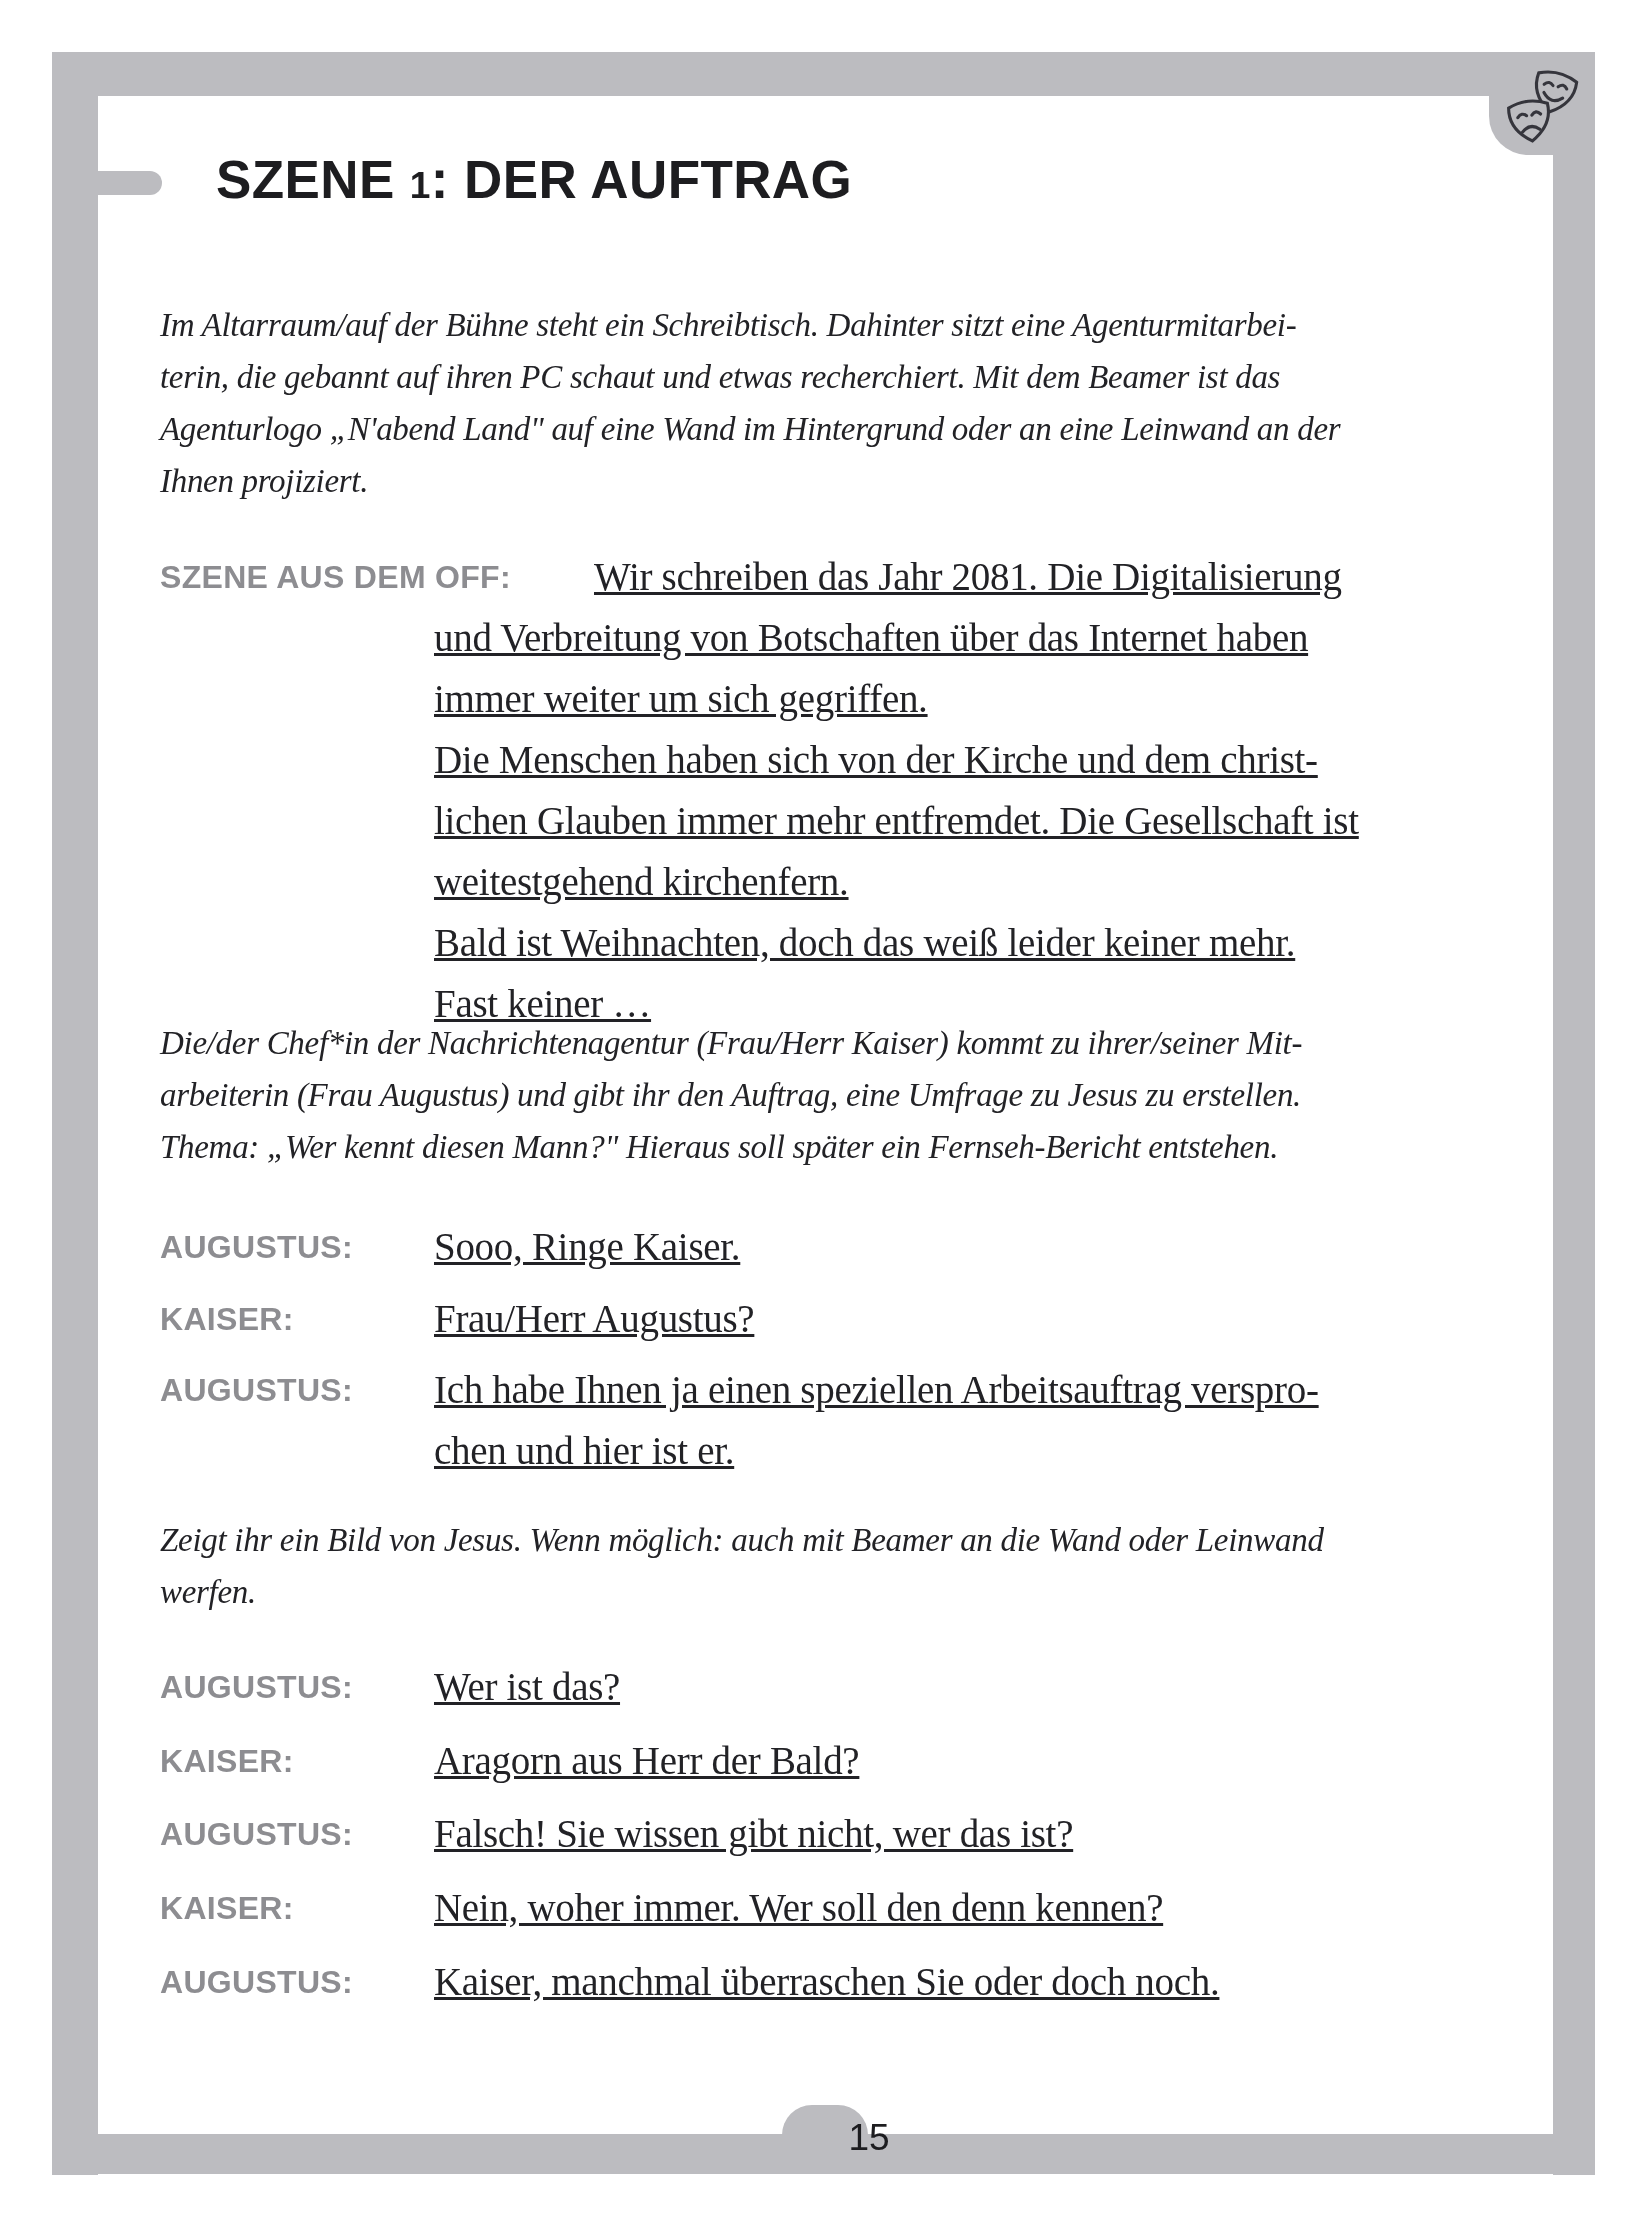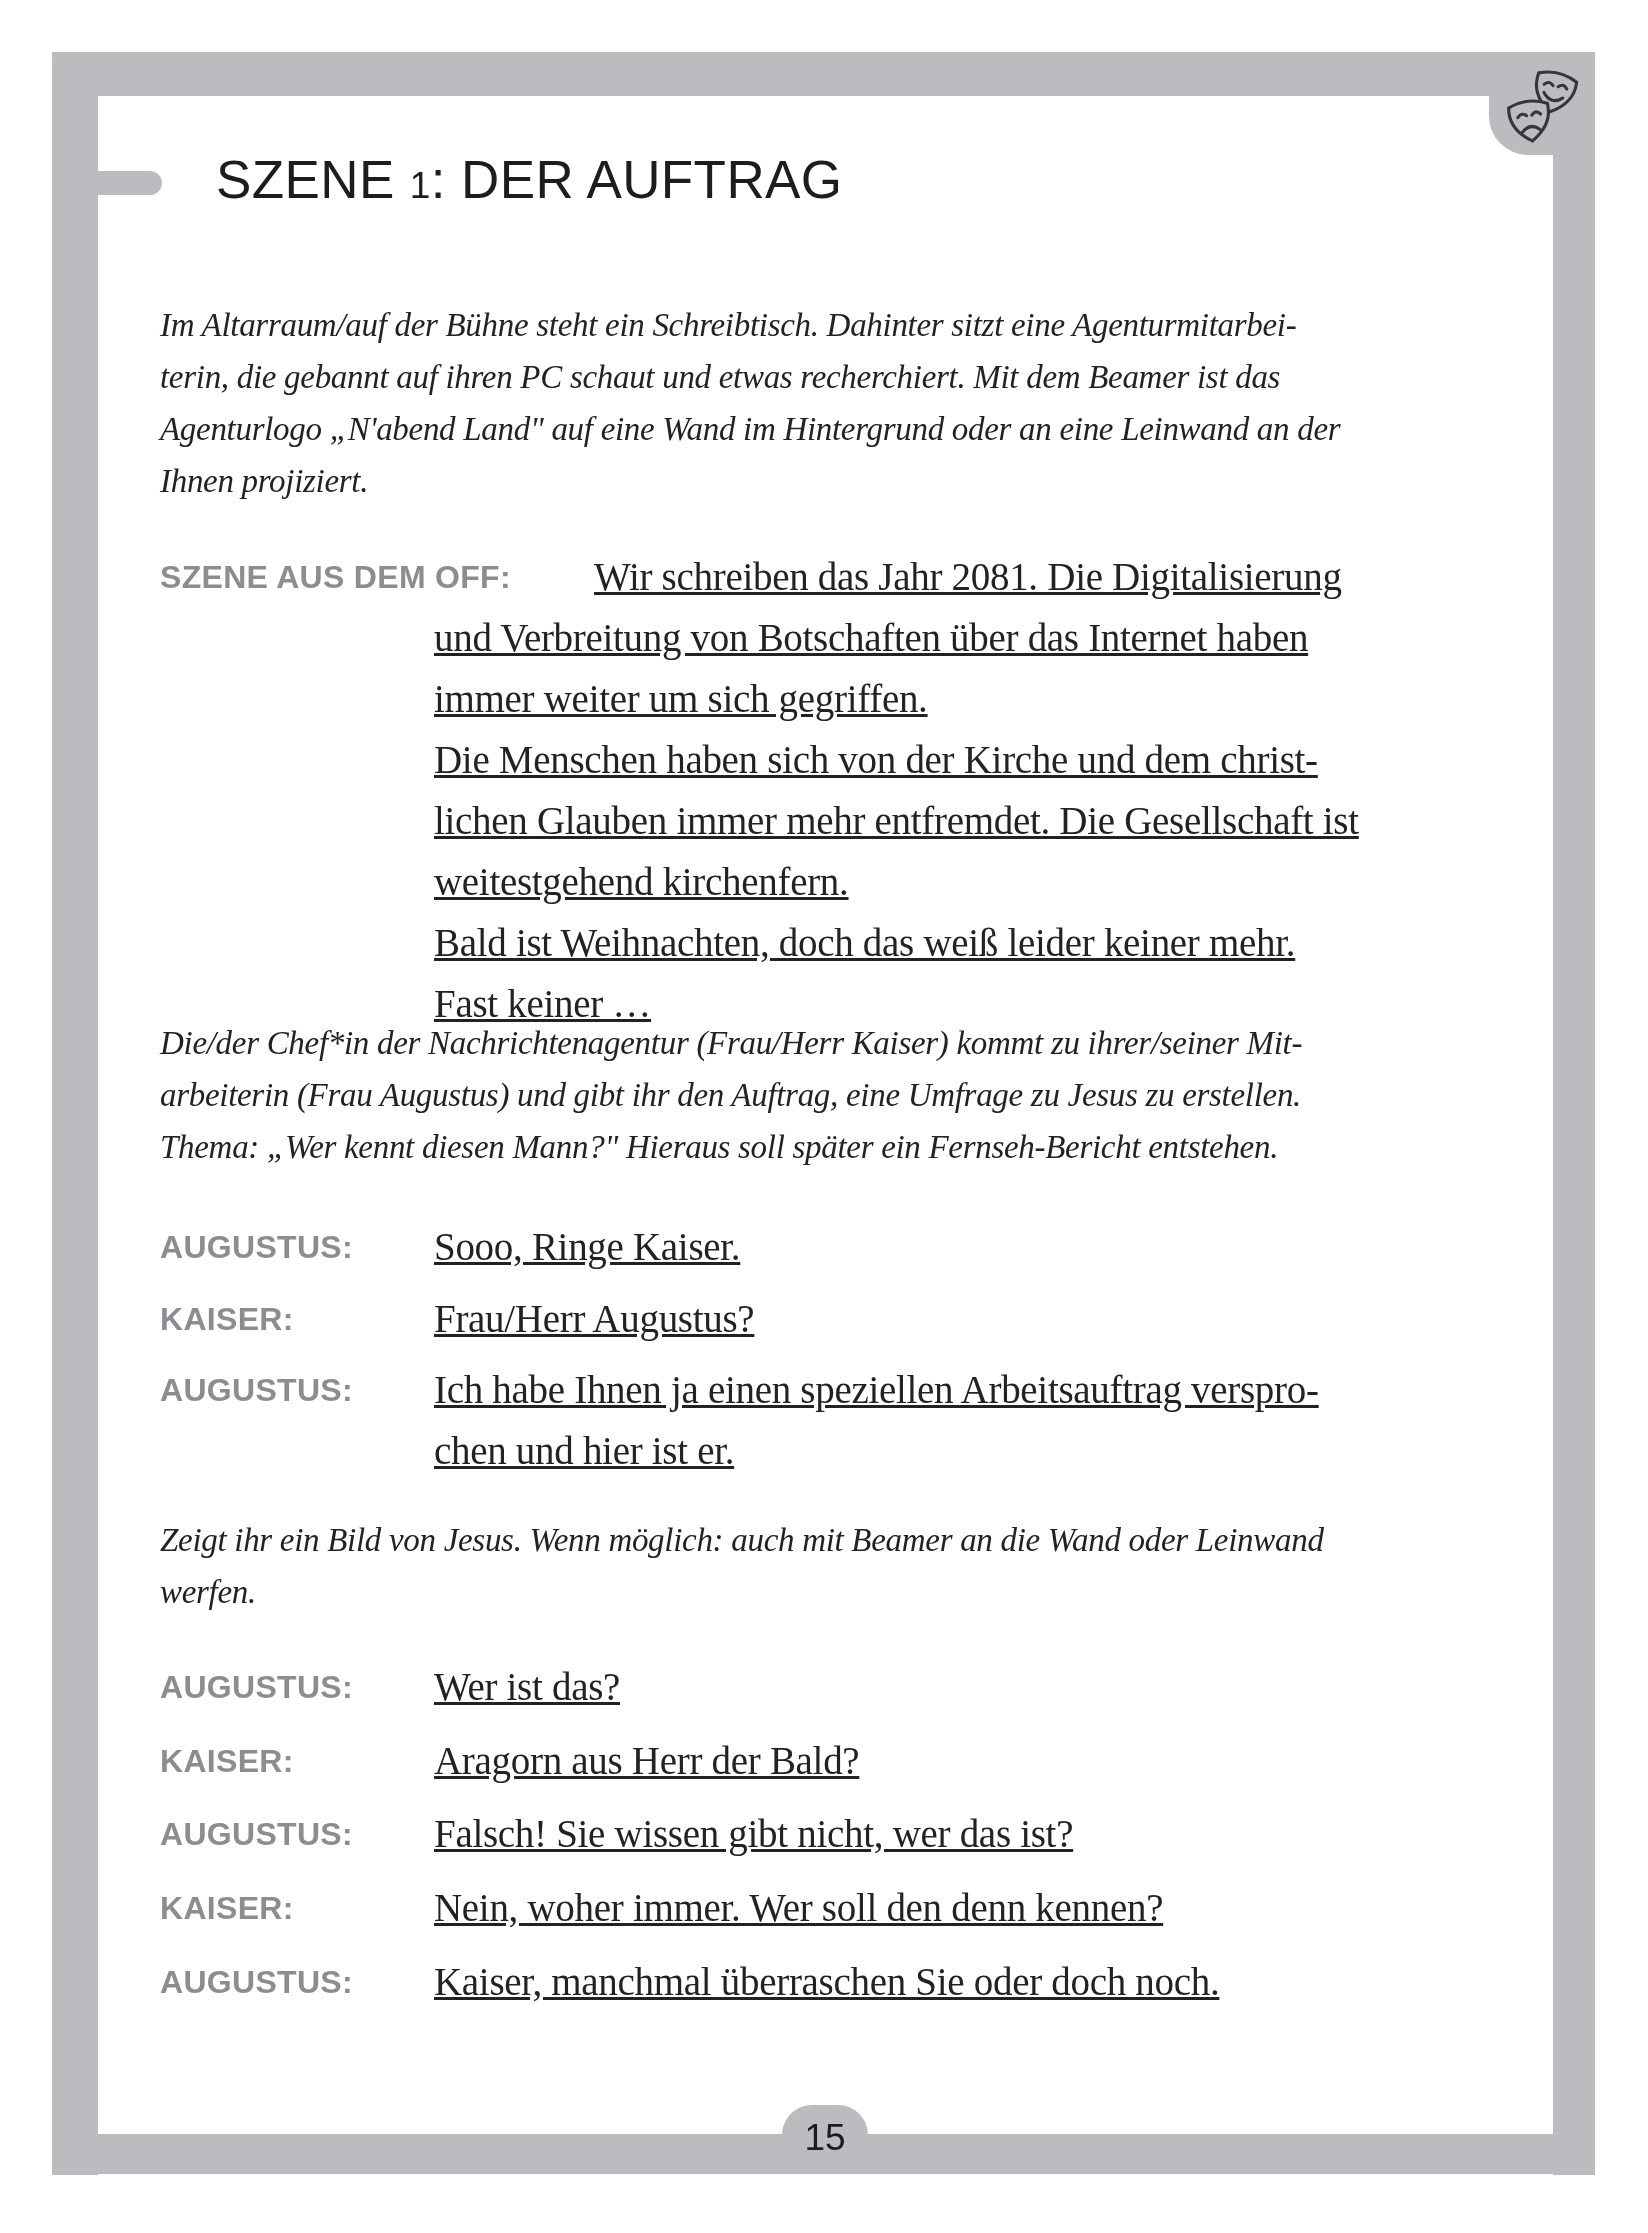--- a/index.html
+++ b/index.html
@@ -26,28 +26,28 @@
   .masks{position:absolute;left:10.7px;top:10.7px;}
   .title-tab{
     position:absolute;left:94px;top:171px;width:68px;height:24px;
     background:var(--frame);border-radius:0 12.5px 12.5px 0;
   }
   .page-bump{
     position:absolute;left:782px;top:2105px;width:86px;height:30px;
     background:var(--frame);border-radius:43px 43px 0 0;
   }
   .page-number{
-    position:absolute;left:782px;top:2119px;width:86px;text-align:center;
+    position:absolute;left:826px;top:2119px;width:86px;text-align:center;
     font-family:"Liberation Sans", sans-serif;font-size:37px;line-height:1;
     color:var(--title-ink);
   }
   
   .scene-title{
     position:absolute;left:216px;top:153px;margin:0;
-    font-family:"Liberation Sans", sans-serif;font-weight:400;
+    font-family:"Liberation Sans", sans-serif;font-weight:700;
     font-size:53px;line-height:1;letter-spacing:0.4px;color:var(--title-ink);
     white-space:pre;
   }
   .scene-title .small-num{font-size:0.70em;}
   
   .stage{
     position:absolute;left:160px;width:1337px;
     font-style:italic;font-size:33px;line-height:52px;letter-spacing:-0.3px;
     white-space:pre-wrap;color:var(--ink);
   }

